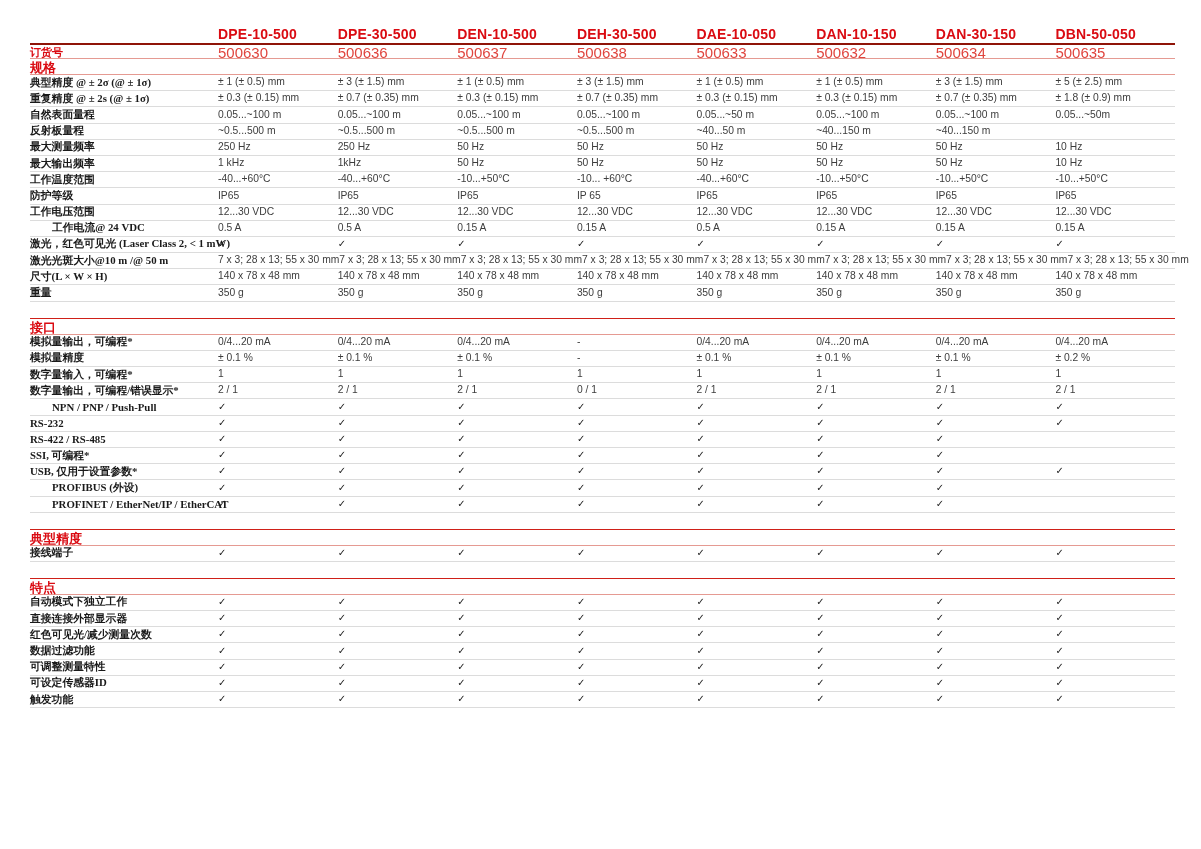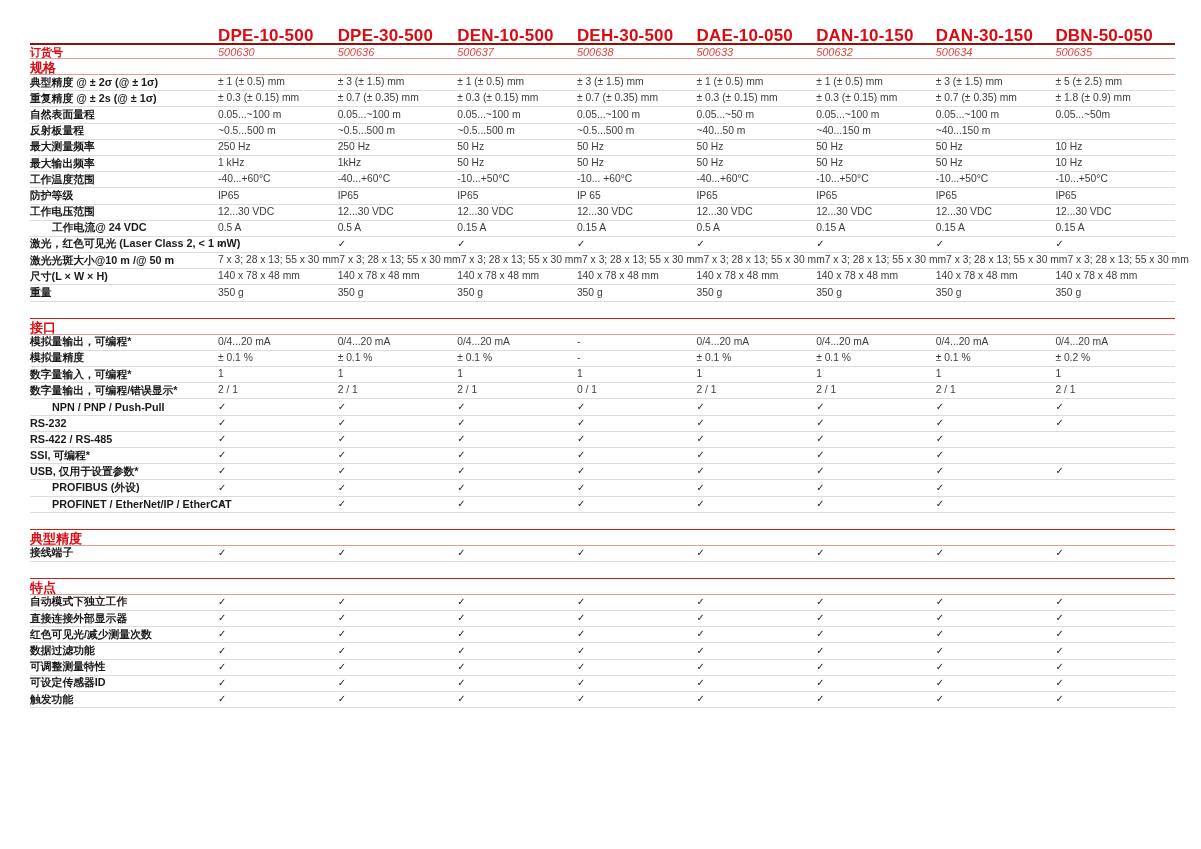--- a/index.html
+++ b/index.html
@@ -6,24 +6,24 @@
   body{width:1201px;height:849px;font-family:"Liberation Sans",sans-serif;}
   .page{position:relative;width:1201px;height:849px;background:#fff;overflow:hidden;}
   .table{position:absolute;left:30px;top:27px;width:1145px;}
   .row{display:grid;grid-template-columns:188px repeat(8,1fr);align-items:center;
        box-sizing:border-box;height:16.2px;border-bottom:1px solid var(--row-rule);}
   .header-row{height:18px;border-bottom:2px solid var(--header-rule);align-items:end;padding-bottom:2px;}
   .order-row{height:14px;border-bottom:1px solid var(--light-rule);}
   .title-row{height:16px;border-bottom:1px solid var(--light-rule);}
   .section.gapped{margin-top:16px;border-top:1px solid var(--section-rule);}
   .cell{font-size:10.3px;color:var(--value-text);white-space:nowrap;line-height:1.05;overflow:visible;}
-  .label{font-size:10.8px;color:var(--label-text);font-weight:600;white-space:nowrap;overflow:visible;}
+  .label{font-size:10.8px;color:var(--label-text);font-weight:600;white-space:nowrap;overflow:visible;font-family:Liberation Serif, serif;}
   .indent{padding-left:22px;}
-  .model{font-size:17px;font-weight:bold;color:var(--brand-red);letter-spacing:.2px;}
-  .order{font-size:11px;color:var(--order-red);font-style:italic;}
+  .model{font-size:14px;font-weight:bold;color:var(--brand-red);letter-spacing:.2px;}
+  .order{font-size:15px;color:var(--order-red);}
   .order-label{color:var(--brand-red);font-weight:bold;font-size:11px;}
   .section-title{color:var(--brand-red);font-weight:bold;font-size:13px;}
   .check{font-size:10px;color:#1c1c1c;}
 </style>
 </head>
 <body>
 
 <div class="page">
   <div class="table" id="table-root">
       <div class="row header-row">

